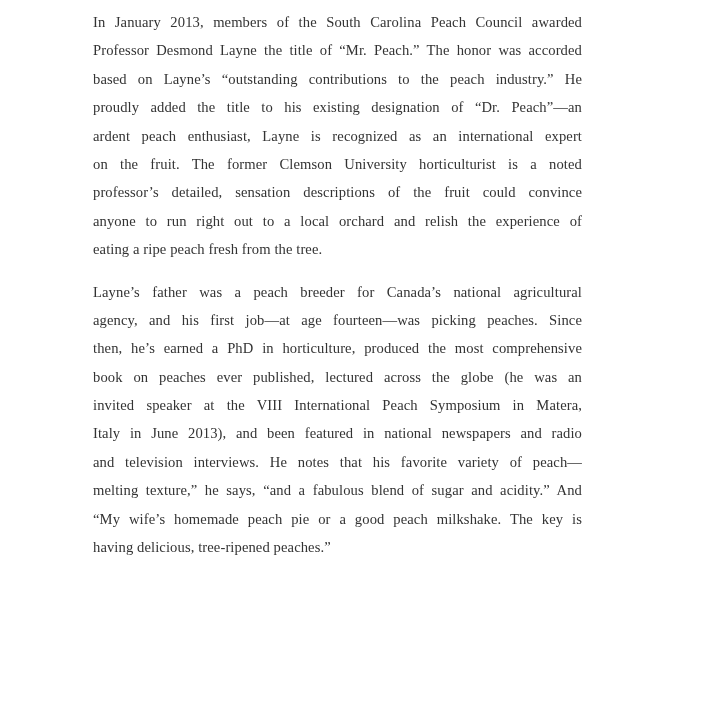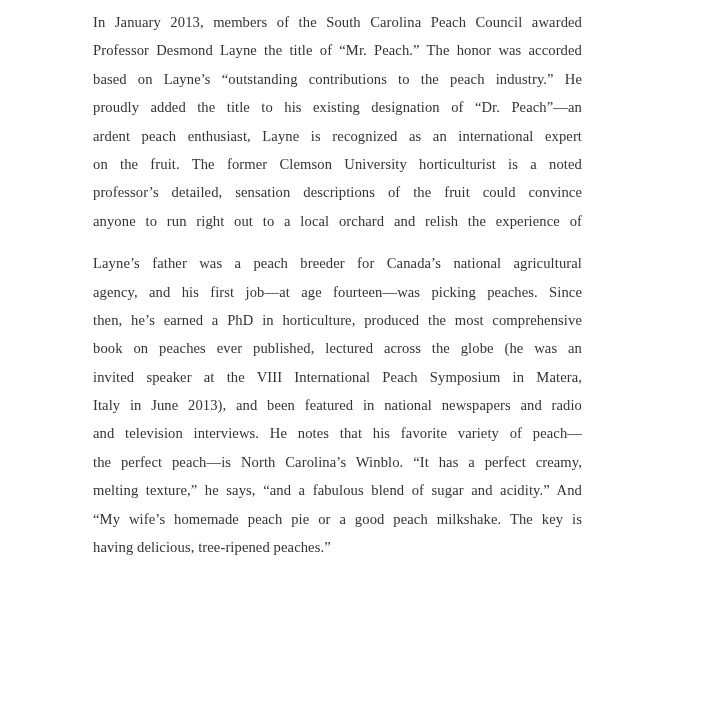--- a/index.html
+++ b/index.html
@@ -57,28 +57,28 @@
   <div class="text-block" id="text-block" style="color: rgb(51, 51, 51);">
       <div class="para">
         <div class="line">In January 2013, members of the South Carolina Peach Council awarded</div>
         <div class="line">Professor Desmond Layne the title of “Mr. Peach.” The honor was accorded</div>
         <div class="line">based on Layne’s “outstanding contributions to the peach industry.” He</div>
         <div class="line">proudly added the title to his existing designation of “Dr. Peach”—an</div>
         <div class="line">ardent peach enthusiast, Layne is recognized as an international expert</div>
         <div class="line">on the fruit. The former Clemson University horticulturist is a noted</div>
         <div class="line">professor’s detailed, sensation descriptions of the fruit could convince</div>
         <div class="line">anyone to run right out to a local orchard and relish the experience of</div>
+        <div class="line last">eating a ripe peach fresh from the tree.</div>
       </div>
       <div class="para">
         <div class="line">Layne’s father was a peach breeder for Canada’s national agricultural</div>
         <div class="line">agency, and his first job—at age fourteen—was picking peaches. Since</div>
         <div class="line">then, he’s earned a PhD in horticulture, produced the most comprehensive</div>
         <div class="line">book on peaches ever published, lectured across the globe (he was an</div>
         <div class="line">invited speaker at the VIII International Peach Symposium in Matera,</div>
         <div class="line">Italy in June 2013), and been featured in national newspapers and radio</div>
         <div class="line">and television interviews. He notes that his favorite variety of peach—</div>
-        <div class="line">the perfect peach—is North Carolina’s Winblo. “It has a perfect creamy,</div>
         <div class="line">melting texture,” he says, “and a fabulous blend of sugar and acidity.” And</div>
         <div class="line">“My wife’s homemade peach pie or a good peach milkshake. The key is</div>
         <div class="line last">having delicious, tree-ripened peaches.”</div>
       </div>
     </div>
 </div>
 
 </body></html>

